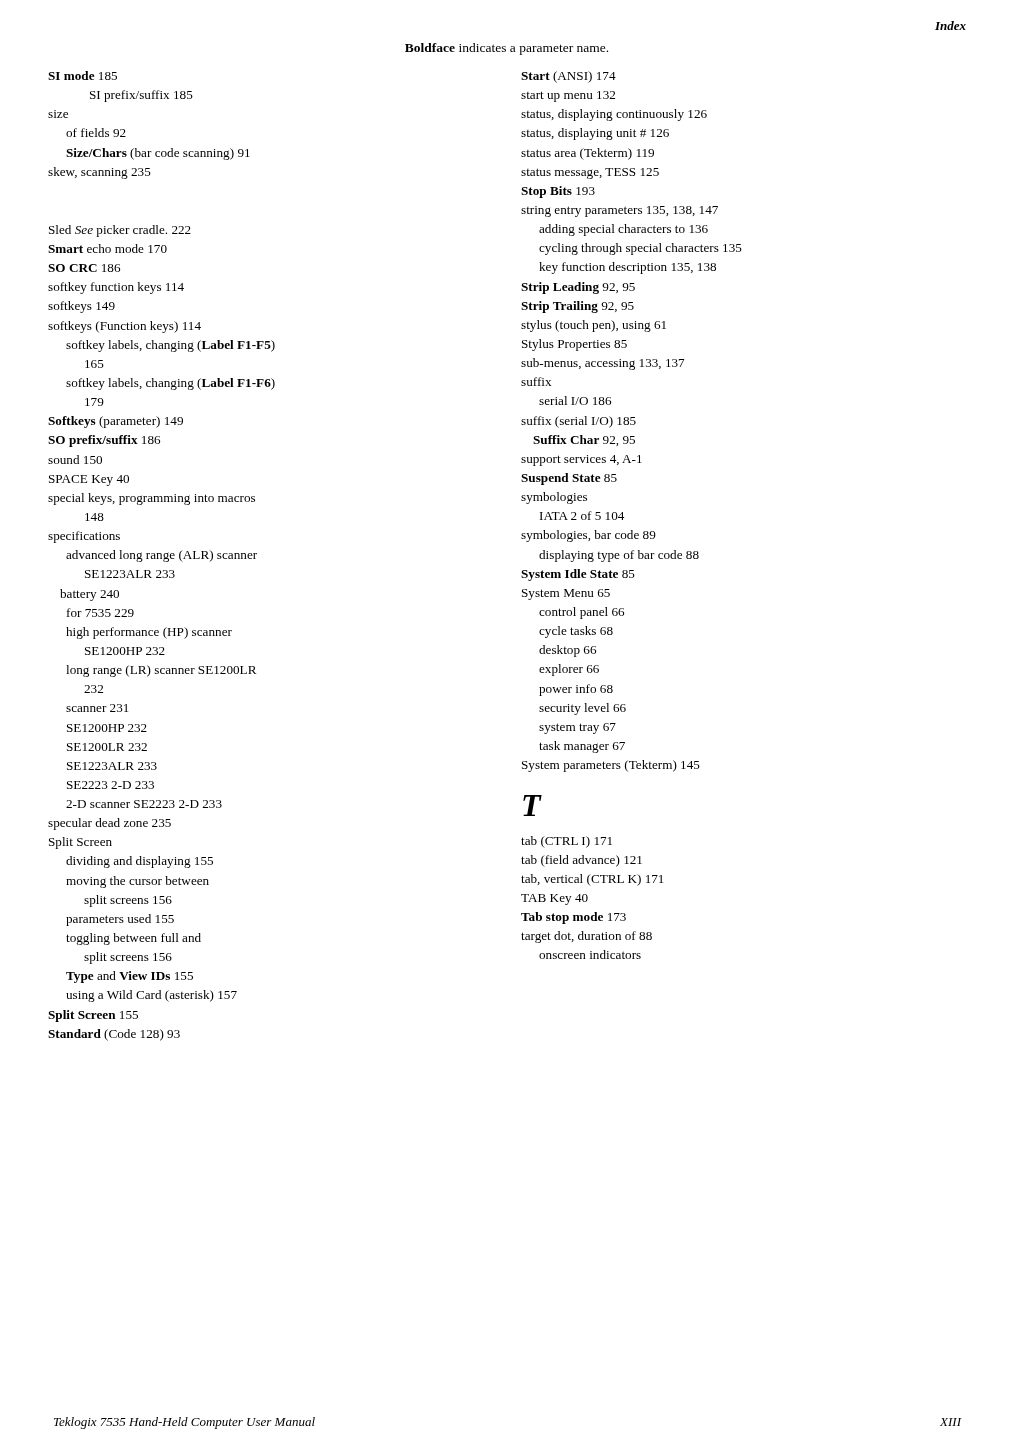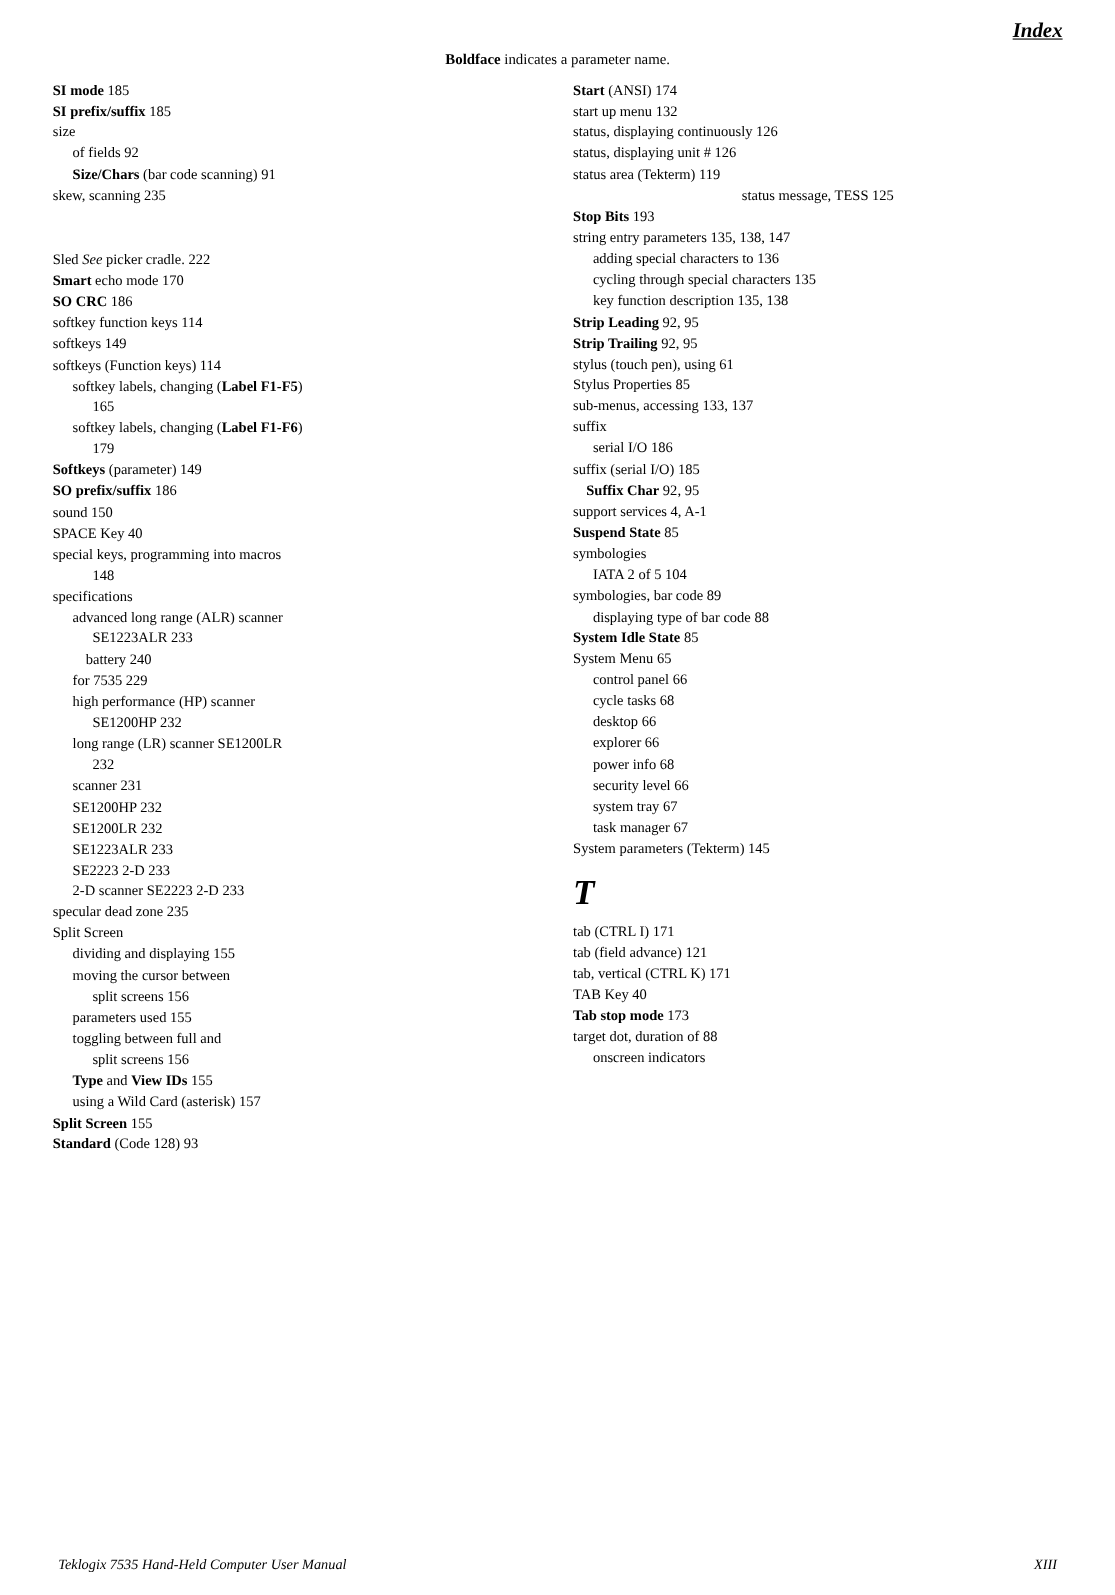--- a/index.html
+++ b/index.html
@@ -9,24 +9,23 @@
       background: white;
       width: 1014px;
       min-height: 1450px;
       position: relative;
       padding: 18px 48px 60px 48px;
       color: #000;
     }
     .page-header {
       text-align: right;
       font-style: italic;
-      font-size: 19px;
+      font-size: 13px;
       margin-bottom: 6px;
       font-weight: bold;
-      text-decoration: underline;
     }
     .intro-line {
       text-align: center;
       font-size: 13.5px;
       margin-bottom: 10px;
     }
     .intro-line .bold-word {
       font-weight: bold;
     }
     .two-col {
@@ -59,21 +58,21 @@
   <span>Index</span>
 </div>
 
 <div class="intro-line">
   <span class="bold-word">Boldface</span><span> indicates a parameter name.</span>
 </div>
 
 <div class="two-col">
   <div class="col" id="left-col">
       <p style="margin-left: 0px;"><span style="font-weight: bold;">SI mode</span>   185</p>
-      <p style="margin-left: 0px;"><span style="font-weight: bold;">SI prefix/suffix</span>   185</p>
+      <p style="margin-left: 0px;"><span style="font-weight: normal; margin-left: 41px;">SI prefix/suffix</span>   185</p>
       <p style="margin-left: 0px;">size</p>
       <p style="margin-left: 18px;">of fields   92</p>
       <p style="margin-left: 18px;"><span style="font-weight: bold;">Size/Chars</span> (bar code scanning)   91</p>
       <p style="margin-left: 0px;">skew, scanning   235</p>
       <p style="margin-left: 0px; margin-top: 39px;">Sled <em>See</em> picker cradle.   222</p>
       <p style="margin-left: 0px;"><span style="font-weight: bold;">Smart</span> echo mode   170</p>
       <p style="margin-left: 0px;"><span style="font-weight: bold;">SO CRC</span>   186</p>
       <p style="margin-left: 0px;">softkey function keys   114</p>
       <p style="margin-left: 0px;">softkeys   149</p>
       <p style="margin-left: 0px;">softkeys (Function keys)   114</p>
@@ -83,21 +82,21 @@
       <p style="margin-left: 36px;">179</p>
       <p style="margin-left: 0px;"><span style="font-weight: bold;">Softkeys</span> (parameter)   149</p>
       <p style="margin-left: 0px;"><span style="font-weight: bold;">SO prefix/suffix</span>   186</p>
       <p style="margin-left: 0px;">sound   150</p>
       <p style="margin-left: 0px;">SPACE Key   40</p>
       <p style="margin-left: 0px;">special keys, programming into macros</p>
       <p style="margin-left: 36px;">148</p>
       <p style="margin-left: 0px;">specifications</p>
       <p style="margin-left: 18px;">advanced long range (ALR) scanner</p>
       <p style="margin-left: 36px;">SE1223ALR   233</p>
-      <p style="margin-left: 18px; padding-left: 12px;">battery   240</p>
+      <p style=" padding-left: 12px;">battery   240</p>
       <p style="margin-left: 18px;">for 7535   229</p>
       <p style="margin-left: 18px;">high performance (HP) scanner</p>
       <p style="margin-left: 36px;">SE1200HP   232</p>
       <p style="margin-left: 18px;">long range (LR) scanner SE1200LR</p>
       <p style="margin-left: 36px;">232</p>
       <p style="margin-left: 18px;">scanner   231</p>
       <p style="margin-left: 18px;">SE1200HP   232</p>
       <p style="margin-left: 18px;">SE1200LR   232</p>
       <p style="margin-left: 18px;">SE1223ALR   233</p>
       <p style="margin-left: 18px;">SE2223 2-D   233</p>
@@ -114,21 +113,21 @@
       <p style="margin-left: 18px;">using a Wild Card (asterisk)   157</p>
       <p style="margin-left: 0px;"><span style="font-weight: bold;">Split Screen</span>   155</p>
       <p style="margin-left: 0px;"><span style="font-weight: bold;">Standard</span> (Code 128)   93</p>
     </div>
   <div class="col" id="right-col">
       <p style="margin-left: 0px;"><span style="font-weight: bold;">Start</span> (ANSI)   174</p>
       <p style="margin-left: 0px;">start up menu   132</p>
       <p style="margin-left: 0px;">status, displaying continuously   126</p>
       <p style="margin-left: 0px;">status, displaying unit #   126</p>
       <p style="margin-left: 0px;">status area (Tekterm)   119</p>
-      <p style="margin-left: 0px; text-align: center;">status message, TESS   125</p>
+      <p style="margin-left: 0px;">status message, TESS   125</p>
       <p style="margin-left: 0px;"><span style="font-weight: bold;">Stop Bits</span>   193</p>
       <p style="margin-left: 0px;">string entry parameters   135, 138, 147</p>
       <p style="margin-left: 18px;">adding special characters to   136</p>
       <p style="margin-left: 18px;">cycling through special characters   135</p>
       <p style="margin-left: 18px;">key function description   135, 138</p>
       <p style="margin-left: 0px;"><span style="font-weight: bold;">Strip Leading</span>   92, 95</p>
       <p style="margin-left: 0px;"><span style="font-weight: bold;">Strip Trailing</span>   92, 95</p>
       <p style="margin-left: 0px;">stylus (touch pen), using   61</p>
       <p style="margin-left: 0px;">Stylus Properties   85</p>
       <p style="margin-left: 0px;">sub-menus, accessing   133, 137</p>

